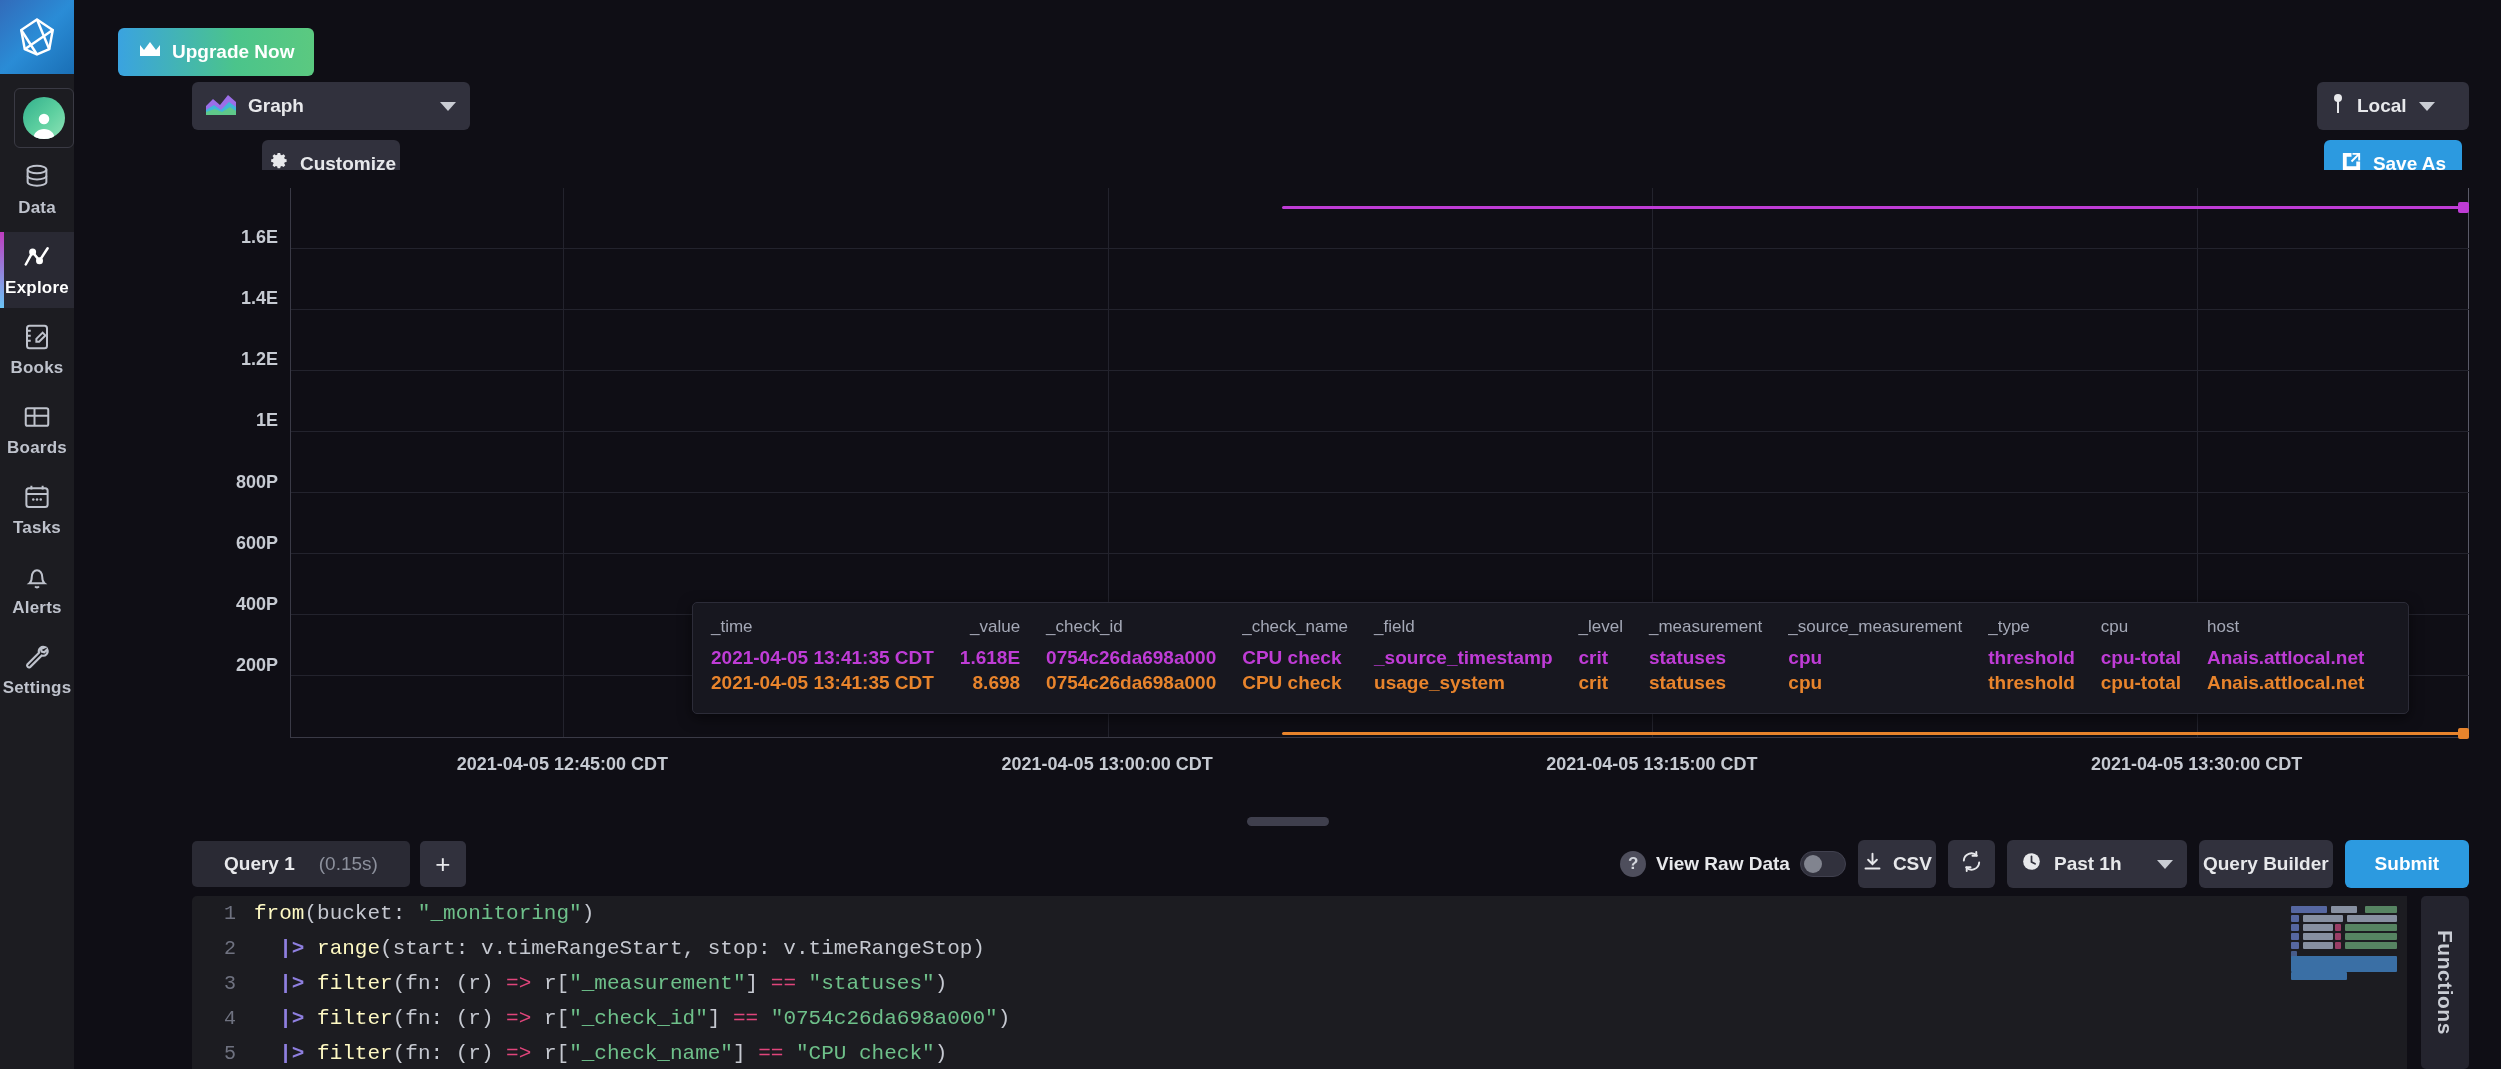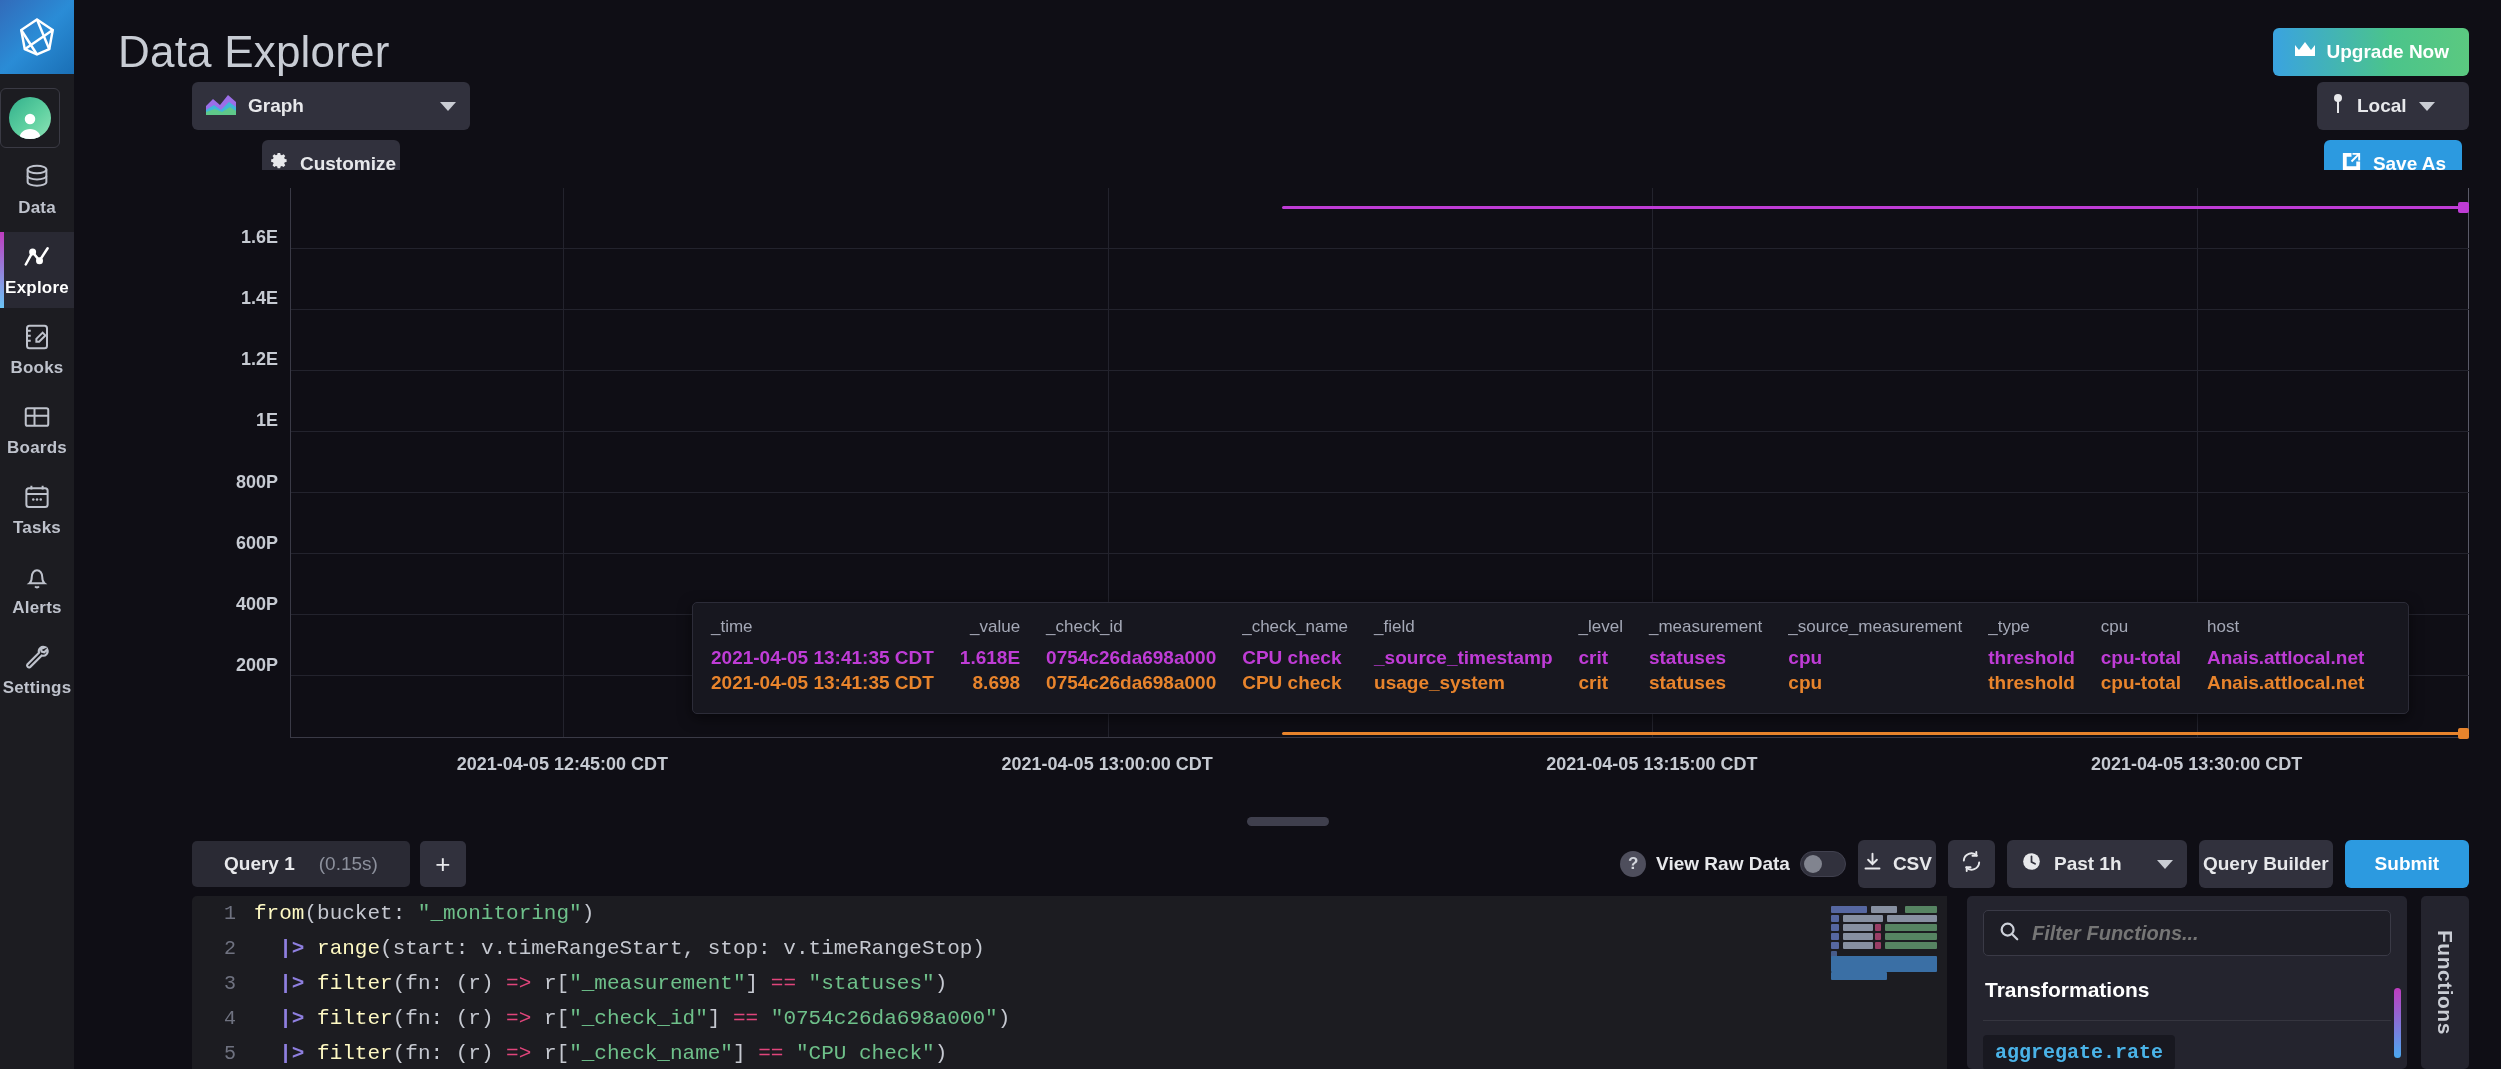--- a/index.html
+++ b/index.html
@@ -8,21 +8,21 @@
     background: #0f0e15;
     font-family: "Liberation Sans", sans-serif;
     overflow: hidden;
   }
   body { display: flex; }
 
   
   #nav {
     width: 74px; height: 1069px;
     background: #1c1c21;
-    display: flex; flex-direction: column; align-items: flex-start;
+    display: flex; flex-direction: column; align-items: flex-end;
     flex: 0 0 74px;
   }
   #logo {
     width: 74px; height: 74px;
     background: linear-gradient(135deg, #326bba 0%, #2a8cd6 50%, #1a6fb5 100%);
     display: flex; align-items: center; justify-content: center;
   }
   #avatar-wrap {
     width: 60px; height: 60px; margin-top: 14px;
     border: 1px solid #3a3a44; border-radius: 6px;
@@ -328,21 +328,20 @@
         <path d="M18.5 4.2a3.6 3.6 0 00-4.9 4.4L4.3 17.9a1.6 1.6 0 002.2 2.2l9.3-9.3a3.6 3.6 0 004.4-4.9l-2.4 2.4-2.1-.6-.6-2.1z"></path>
       </svg>
     </span>
     <span class="nav-label">Settings</span>
   </div>
 </div>
 
 <div id="main">
 
   <div id="header">
-    <div id="page-title">Data Explorer</div>
     <button id="upgrade-btn">
       <span>
         <svg width="24" height="19" viewBox="0 0 24 19" fill="#fff">
           <path d="M2 5l4 5 6-8 6 8 4-5v11H2z"></path>
         </svg>
       </span>
       <span>Upgrade Now</span>
     </button>
   </div>
 
@@ -572,34 +571,18 @@
         <div class="mm-row" style="left:16px; top:38px; width:30px; background:#8d97a8;"></div>
         <div class="mm-row" style="left:48px; top:38px; width:6px;  background:#a0406a;"></div>
         <div class="mm-row" style="left:58px; top:38px; width:52px; background:#5a8a66;"></div>
         <div class="mm-row" style="left:4px;  top:47px; width:6px;  background:#4a6090;"></div>
         <div class="mm-row" style="left:4px;  top:52px; width:106px; height:16px; background:#3c74ad;"></div>
         <div class="mm-row" style="left:4px;  top:68px; width:56px; height:8px; background:#3c74ad;"></div>
       </div>
 
     </div>
 
-    <div id="fn-panel">
-      <div id="fn-search">
-        <span>
-          <svg width="22" height="22" viewBox="0 0 24 24" fill="none" stroke="#cdd1d9" stroke-width="2.4">
-            <circle cx="10.5" cy="10.5" r="6.5"></circle>
-              <path d="M15.5 15.5L21 21" stroke-linecap="round"></path>
-          </svg>
-        </span>
-        <input type="text" placeholder="Filter Functions..." style="">
-      </div>
-      <div id="fn-section">Transformations</div>
-      <div id="fn-list">
-          <div><div class="fn-item">aggregate.rate</div></div>
-        </div>
-      <div id="fn-scrollbar"></div>
-    </div>
 
     <div id="fn-tab">
       <span>Functions</span>
     </div>
   </div>
 </div>
 
 </body></html>

